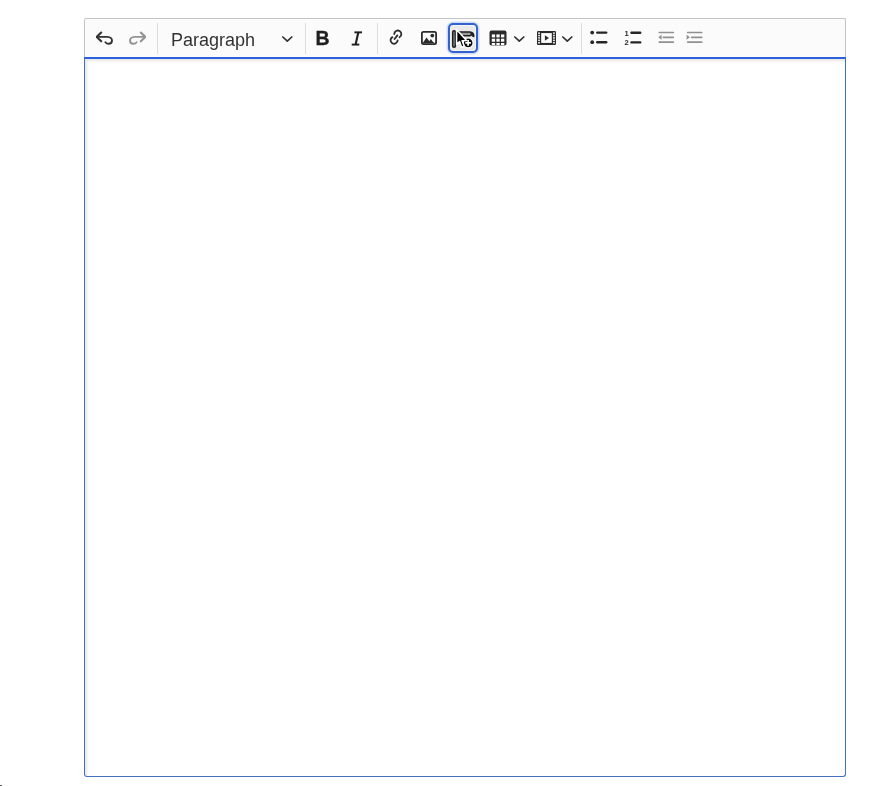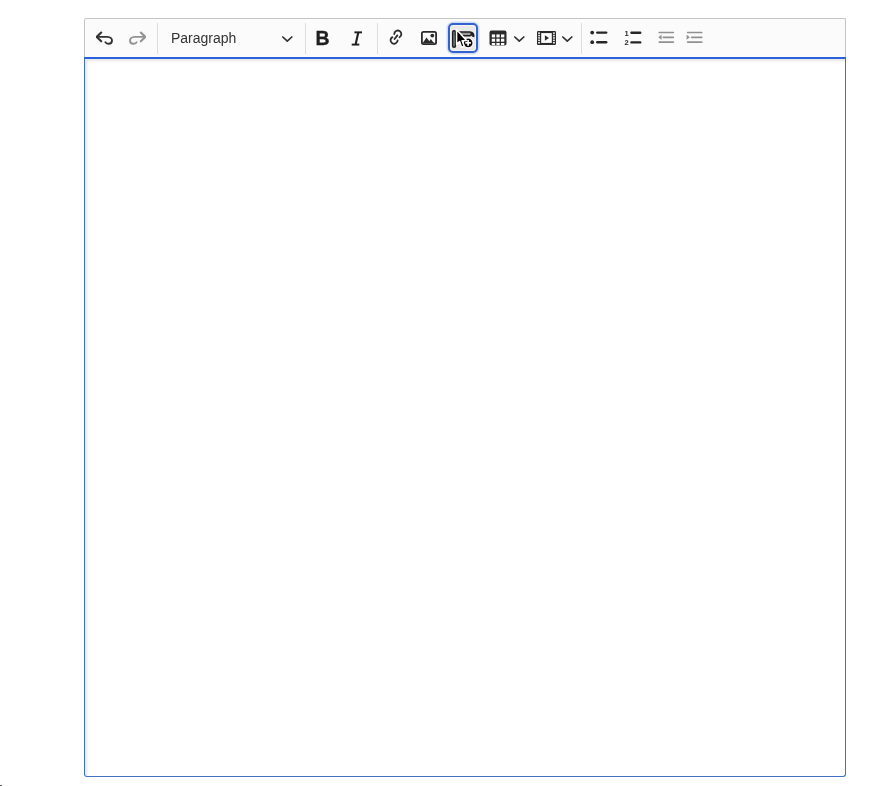--- a/index.html
+++ b/index.html
@@ -34,21 +34,21 @@
     </svg>
 
     <svg class="icon" style="left:43px;top:11.5px" width="18" height="16" viewBox="0 0 18 16">
       <g fill="none" stroke="#929292" stroke-linecap="round" stroke-linejoin="round" transform="translate(18,0) scale(-1,1)">
         <path d="M5.2 1.5 L0.7 5.9 L5.2 10.3" stroke-width="2.1"></path>
         <path d="M1.4 5.9 H11.3 C14.8 5.9 16 8.2 16 9.5 C16 11.3 14.6 12.8 12.6 12.8 C11 12.8 9.9 11.9 9.4 11.2" stroke-width="1.9"></path>
       </g>
     </svg>
     <div class="sep" style="left:72px"></div>
 
-    <div class="txt" style="left:86px;top:10.9px;font-size:14px;">Paragraph</div>
+    <div class="txt" style="left:86px;top:10.9px;font-size:18px;">Paragraph</div>
 
     <svg class="icon" style="left:196.5px;top:16.5px" width="11" height="7" viewBox="0 0 11 7">
       <path d="M0.8 1 L5.3 5.2 L9.8 1" fill="none" stroke="#333" stroke-width="1.7" stroke-linecap="round" stroke-linejoin="round"></path>
     </svg>
     <div class="sep" style="left:219.5px"></div>
 
     <div class="txt" style="left:230.4px;top:8.1px;font-size:19.5px;font-weight:bold;color:#1f1f1f;-webkit-text-stroke:0.3px #1f1f1f;">B</div>
 
     <svg class="icon" style="left:266px;top:11.8px" width="13" height="16" viewBox="0 0 13 16">
       <g stroke="#1f1f1f" fill="none">

